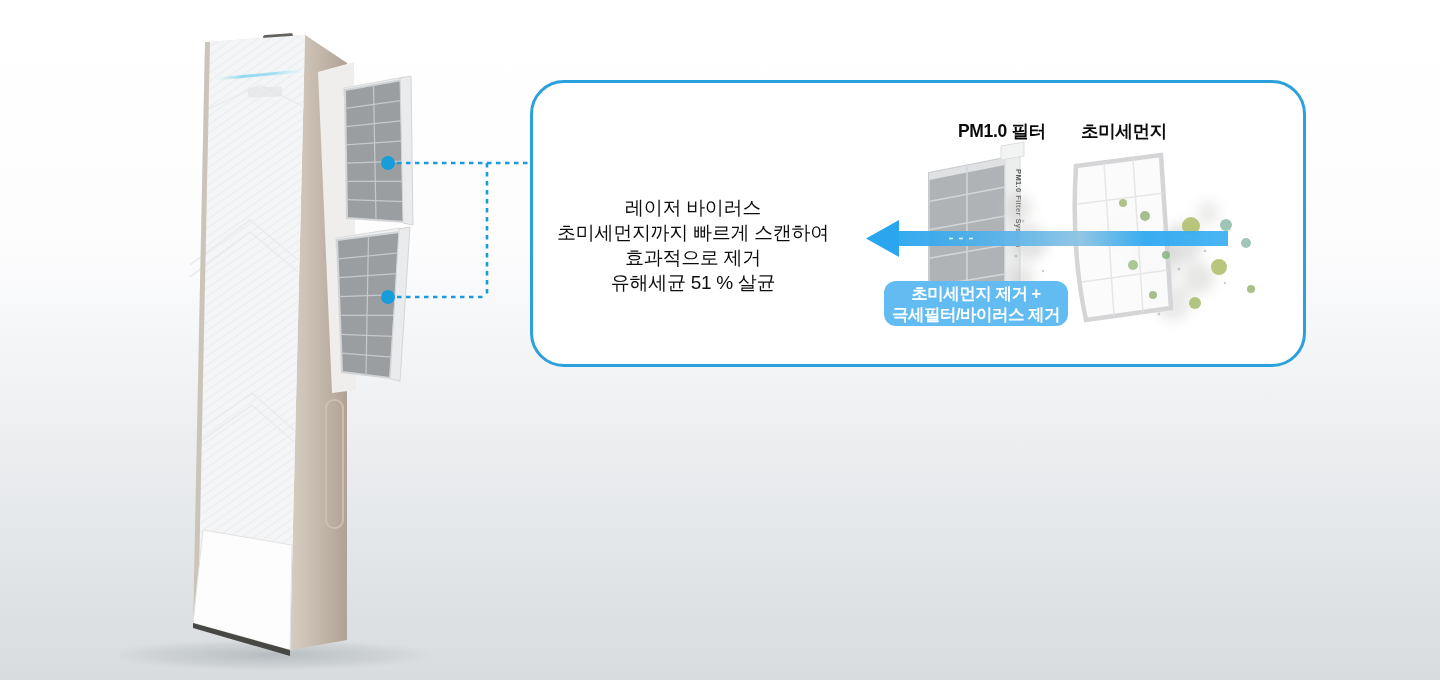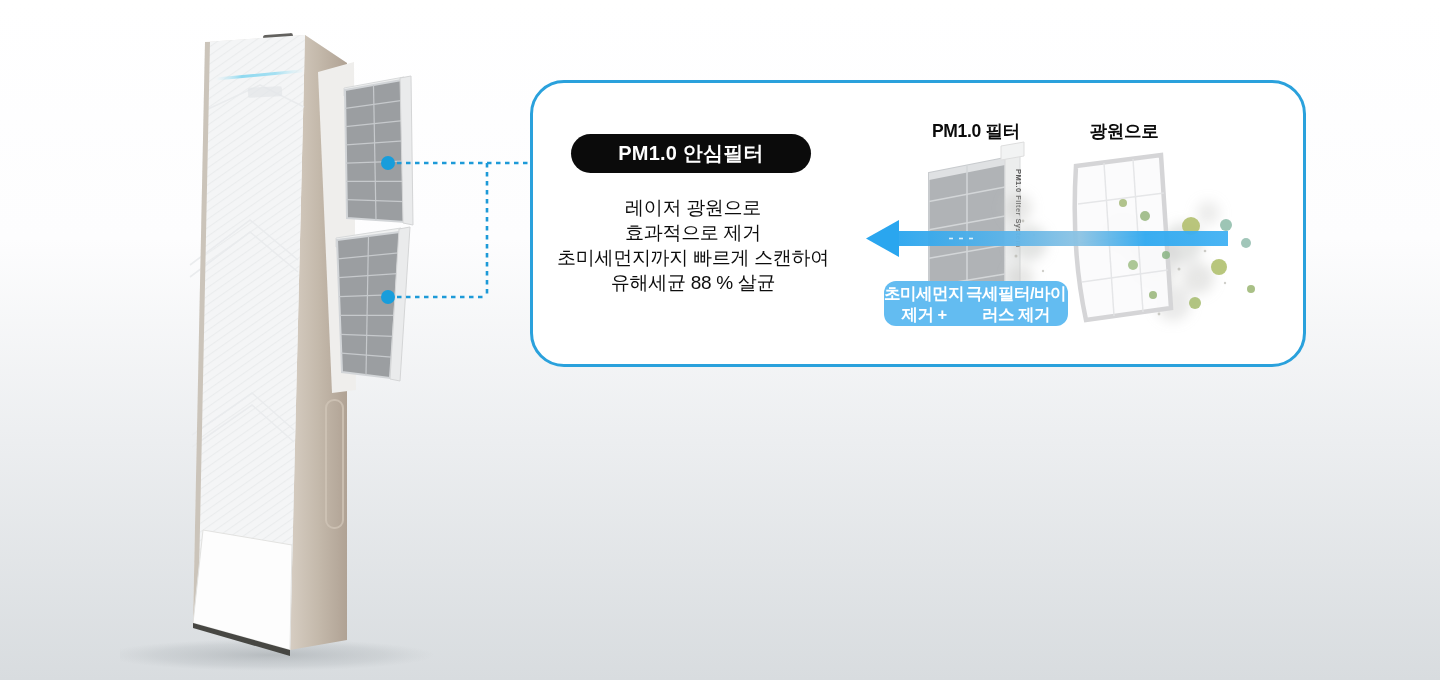--- a/index.html
+++ b/index.html
@@ -29,28 +29,28 @@
   }
   .desc{
     position:absolute; left:8px; top:112px; width:304px;
     text-align:center; color:#0d0d0d; font-size:19px; font-weight:500;
     line-height:25px; letter-spacing:-0.3px;
   }
   .filter-label{
     position:absolute; top:36px; color:#0b0b0b;
     font-size:17.5px; font-weight:700; text-align:center; letter-spacing:-0.3px;
   }
-  .filter-label.pm10{ left:373px; width:140px; }
+  .filter-label.pm10{ left:373px; width:140px;text-align:right; }
   .filter-label.fine{ left:531px; width:120px; }
   .diagram-svg{ position:absolute; left:320px; top:10px; }
   .result-badge{
     position:absolute; left:351px; top:198px; width:184px; height:45px;
     background:#63bcf1; border-radius:12px;
     color:#ffffff; font-size:16.5px; font-weight:700; line-height:21px;
-    display:flex; flex-direction:row; align-items:center; justify-content:center;
+    display:flex; flex-direction:column; align-items:center; justify-content:center;
     letter-spacing:-0.5px; text-align:center;
   }
 </style>
 </head>
 <body>
 
 <div class="stage">
 
   <svg class="product-svg" width="340" height="660" viewBox="0 0 340 660">
     <defs>
@@ -139,33 +139,30 @@
       <line x1="18" y1="23" x2="165" y2="23"></line>
       <line x1="117" y1="23" x2="117" y2="157"></line>
       <line x1="18" y1="157" x2="117" y2="157"></line>
     </g>
     <circle cx="18" cy="23" r="7" fill="#189ddb"></circle>
     <circle cx="18" cy="157" r="7" fill="#189ddb"></circle>
   </svg>
 
   <div class="callout">
 
-    <div class="title-pill">
-      <span>PM1.0 안심필터</span>
+
+    <div class="desc">
+      <div>레이저 바이러스</div>
+      <div>초미세먼지까지 빠르게 스캔하여</div>
+      <div>효과적으로 제거</div>
+      <div>유해세균 51 % 살균</div>
     </div>
 
-    <div class="desc">
-      <div>레이저 광원으로</div>
-      <div>효과적으로 제거</div>
-      <div>초미세먼지까지 빠르게 스캔하여</div>
-      <div>유해세균 88 % 살균</div>
-    </div>
-
     <div class="filter-label pm10">PM1.0 필터</div>
-    <div class="filter-label fine">광원으로</div>
+    <div class="filter-label fine">초미세먼지</div>
 
     <svg class="diagram-svg" width="446" height="270" viewBox="0 0 446 270">
       <defs>
         <filter id="blur6" x="-60%" y="-60%" width="220%" height="220%">
           <feGaussianBlur stdDeviation="6"></feGaussianBlur>
         </filter>
         <linearGradient id="arrowGrad" x1="0" y1="0" x2="1" y2="0">
           <stop offset="0" stop-color="#29a5ee"></stop>
           <stop offset="0.35" stop-color="#5fb5e9"></stop>
           <stop offset="0.55" stop-color="#8cc3e3"></stop>

